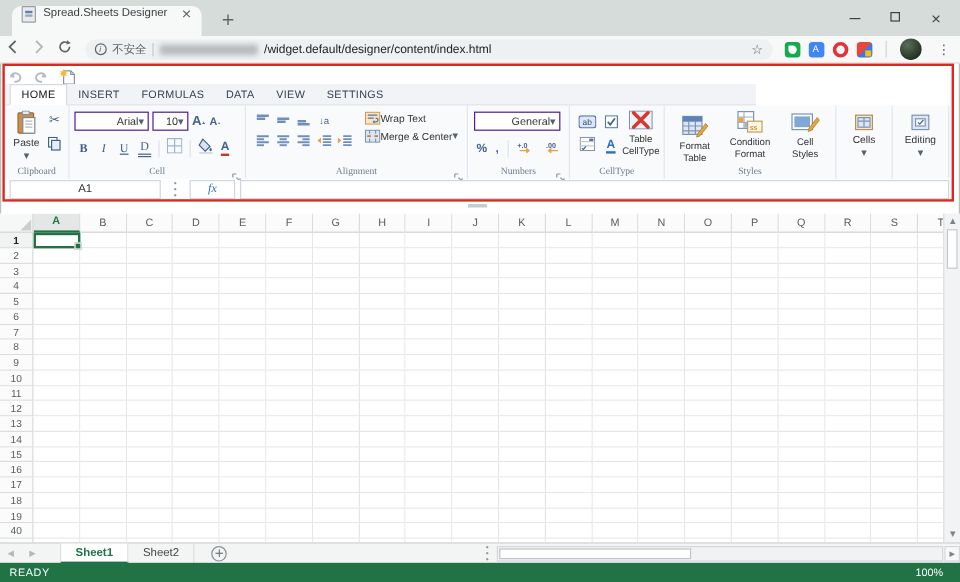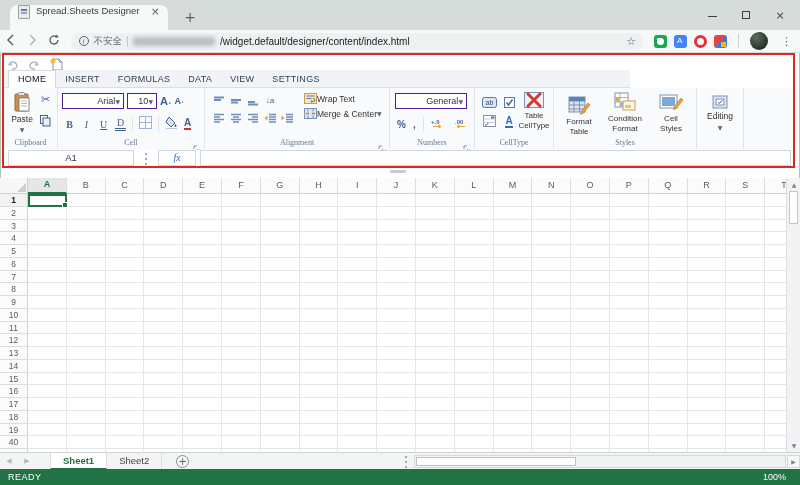--- a/index.html
+++ b/index.html
@@ -470,20 +470,29 @@
             <rect x="1" y="3" width="17" height="13" fill="#fff" stroke="#7d93b5"></rect>
             <rect x="3" y="5" width="13" height="9" fill="#7fa8d9"></rect>
             <path d="M15 15 L22 6 L24 8 L17 16.8 L14.5 17.5 Z" fill="#e8a33d" stroke="#b07818" stroke-width="0.6"></path>
           </svg>
         <span>Cell</span><br>
         <span>Styles</span>
       </div>
       <div class="g-label">Styles</div>
     </div>
 
+    <div class="rgroup g-small">
+      <svg width="16" height="14" viewBox="0 0 16 14">
+          <rect x="1" y="1" width="14" height="12" fill="#f8e9d2" stroke="#b58f55"></rect>
+          <rect x="3" y="3" width="10" height="8" fill="#dce6f4" stroke="#7d93b5"></rect>
+          <path d="M3 6h10 M8 3v8" stroke="#7d93b5"></path>
+        </svg>
+      <span>Cells</span>
+      <span class="caret glyph">▼</span>
+    </div>
 
     <div class="rgroup g-small">
       <svg width="16" height="14" viewBox="0 0 16 14">
           <rect x="1" y="1" width="14" height="12" fill="#dce6f4" stroke="#7d93b5"></rect>
           <rect x="4" y="4" width="8" height="6" fill="#fff" stroke="#7d93b5"></rect>
           <path d="M6 7 l1.5 1.5 L10.5 5" stroke="#44618d" fill="none"></path>
         </svg>
       <span>Editing</span>
       <span class="caret glyph">▼</span>
     </div>

